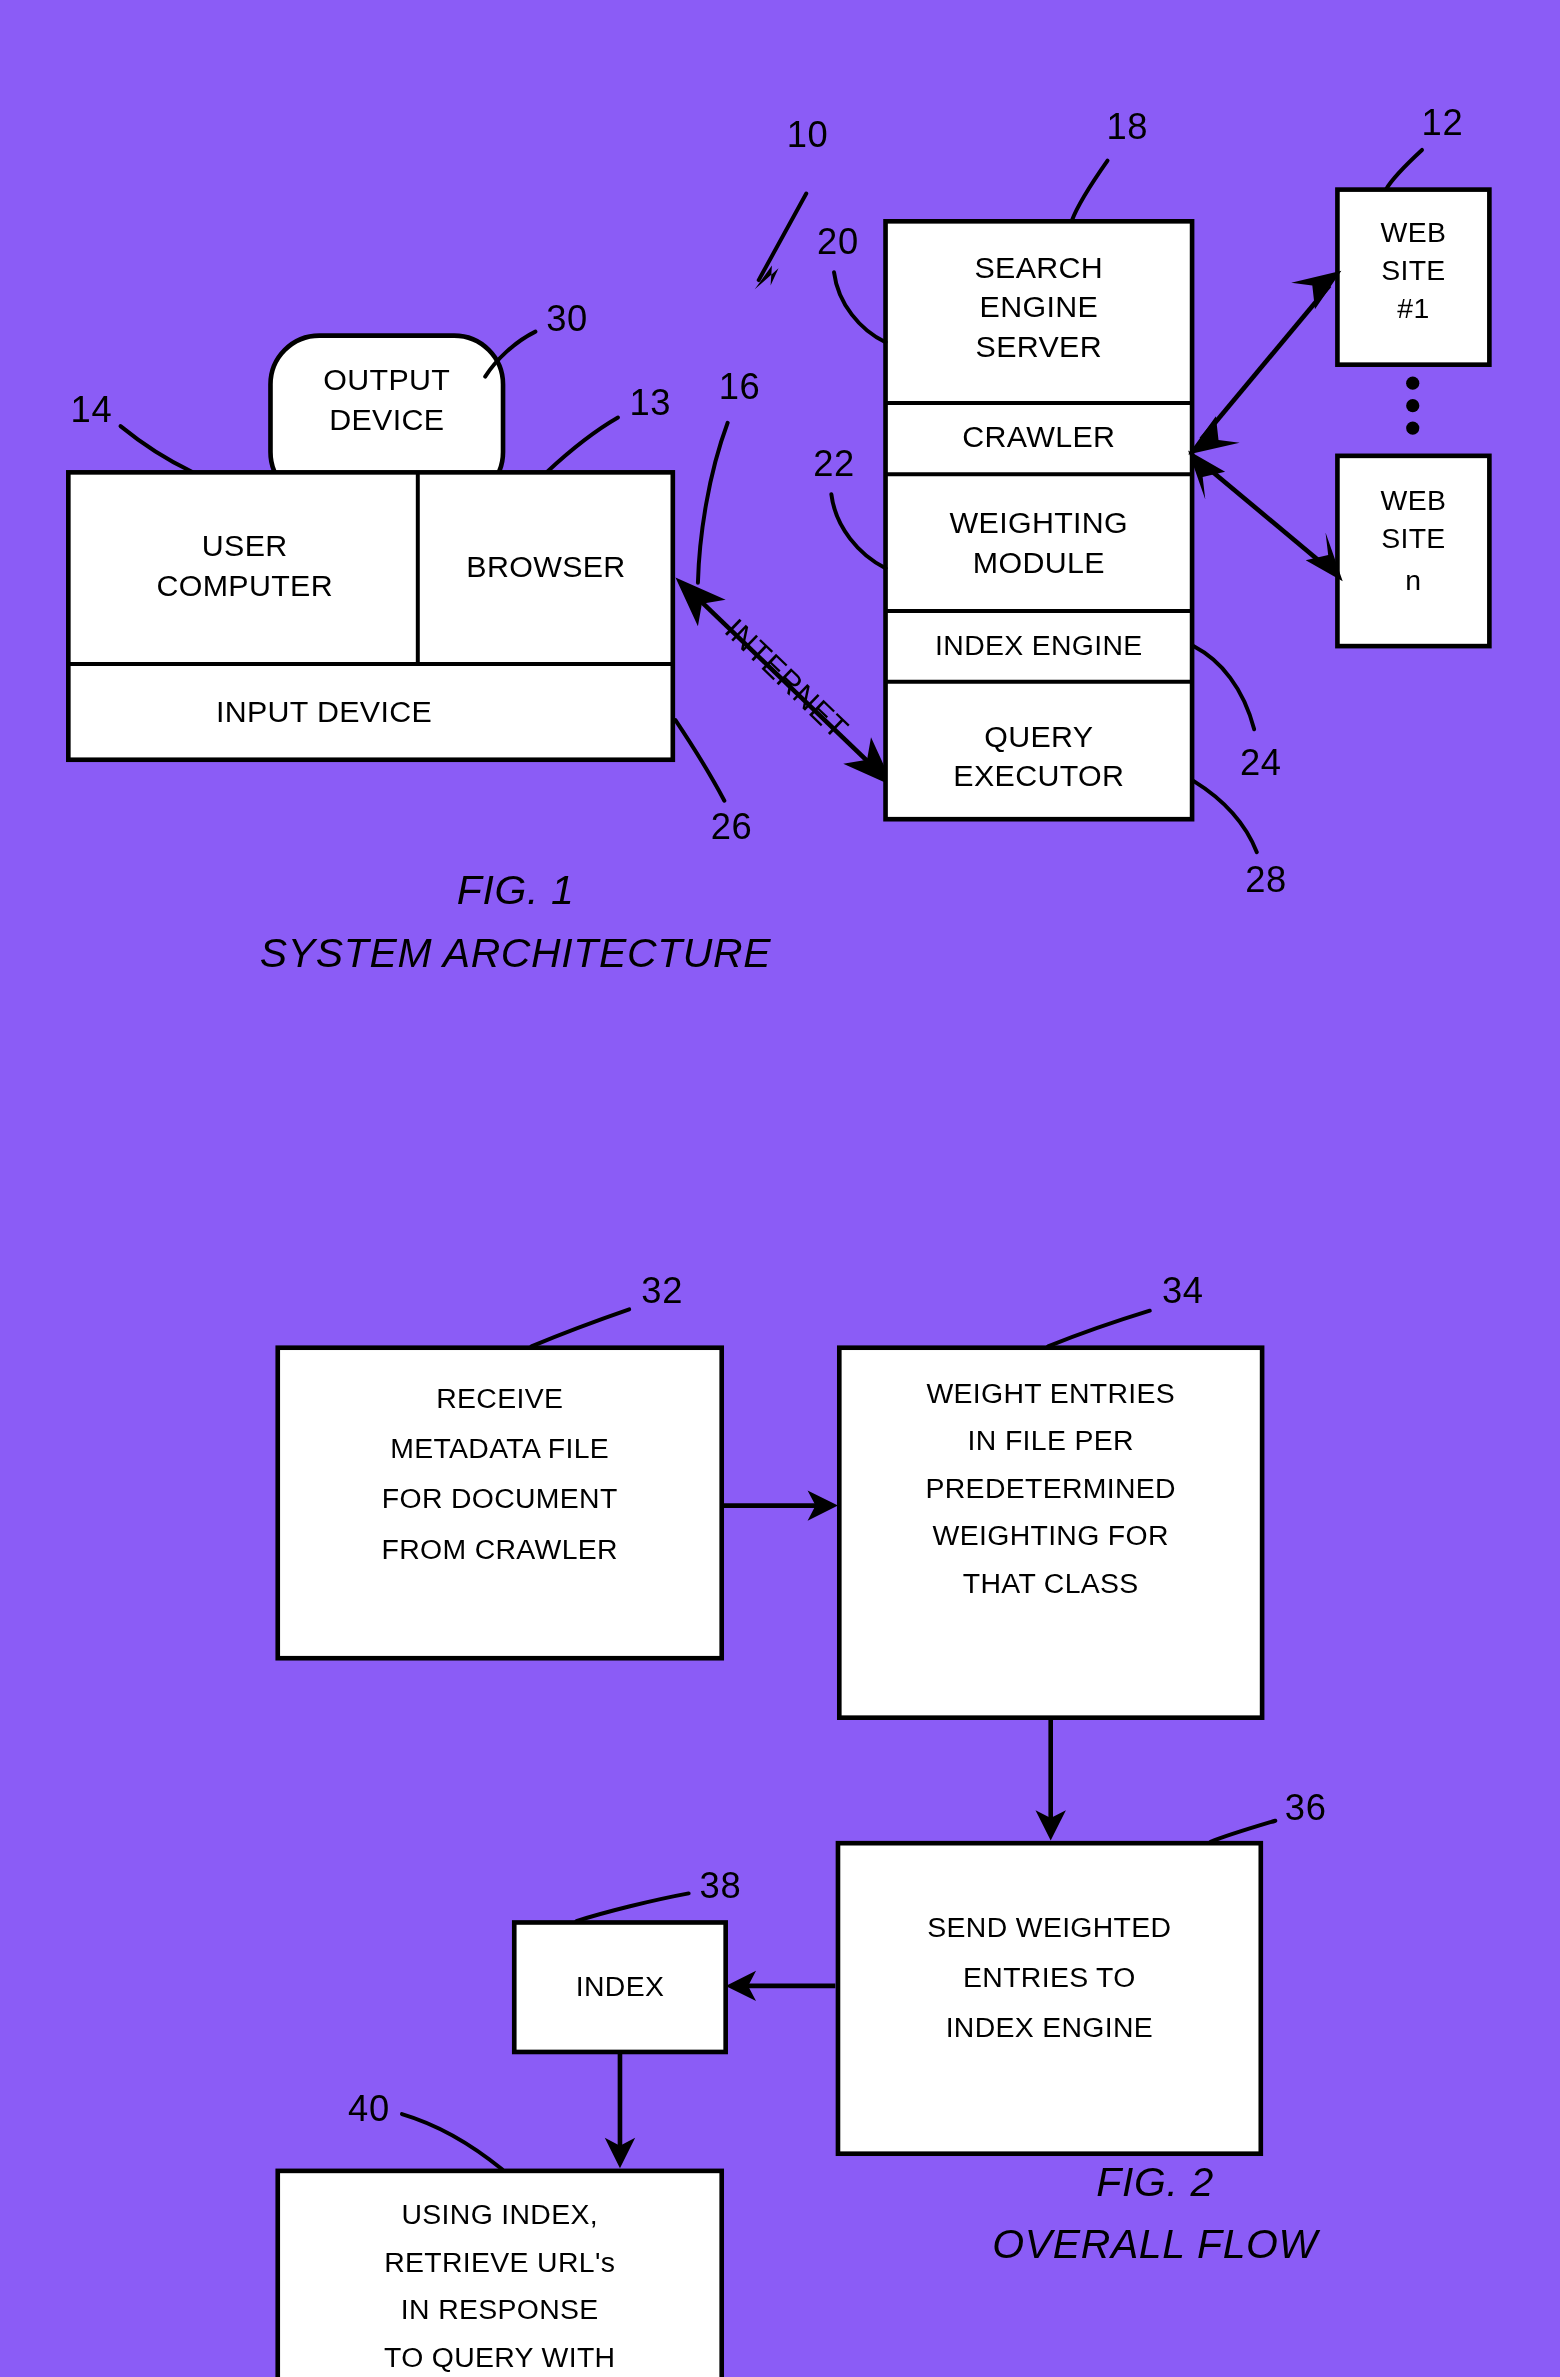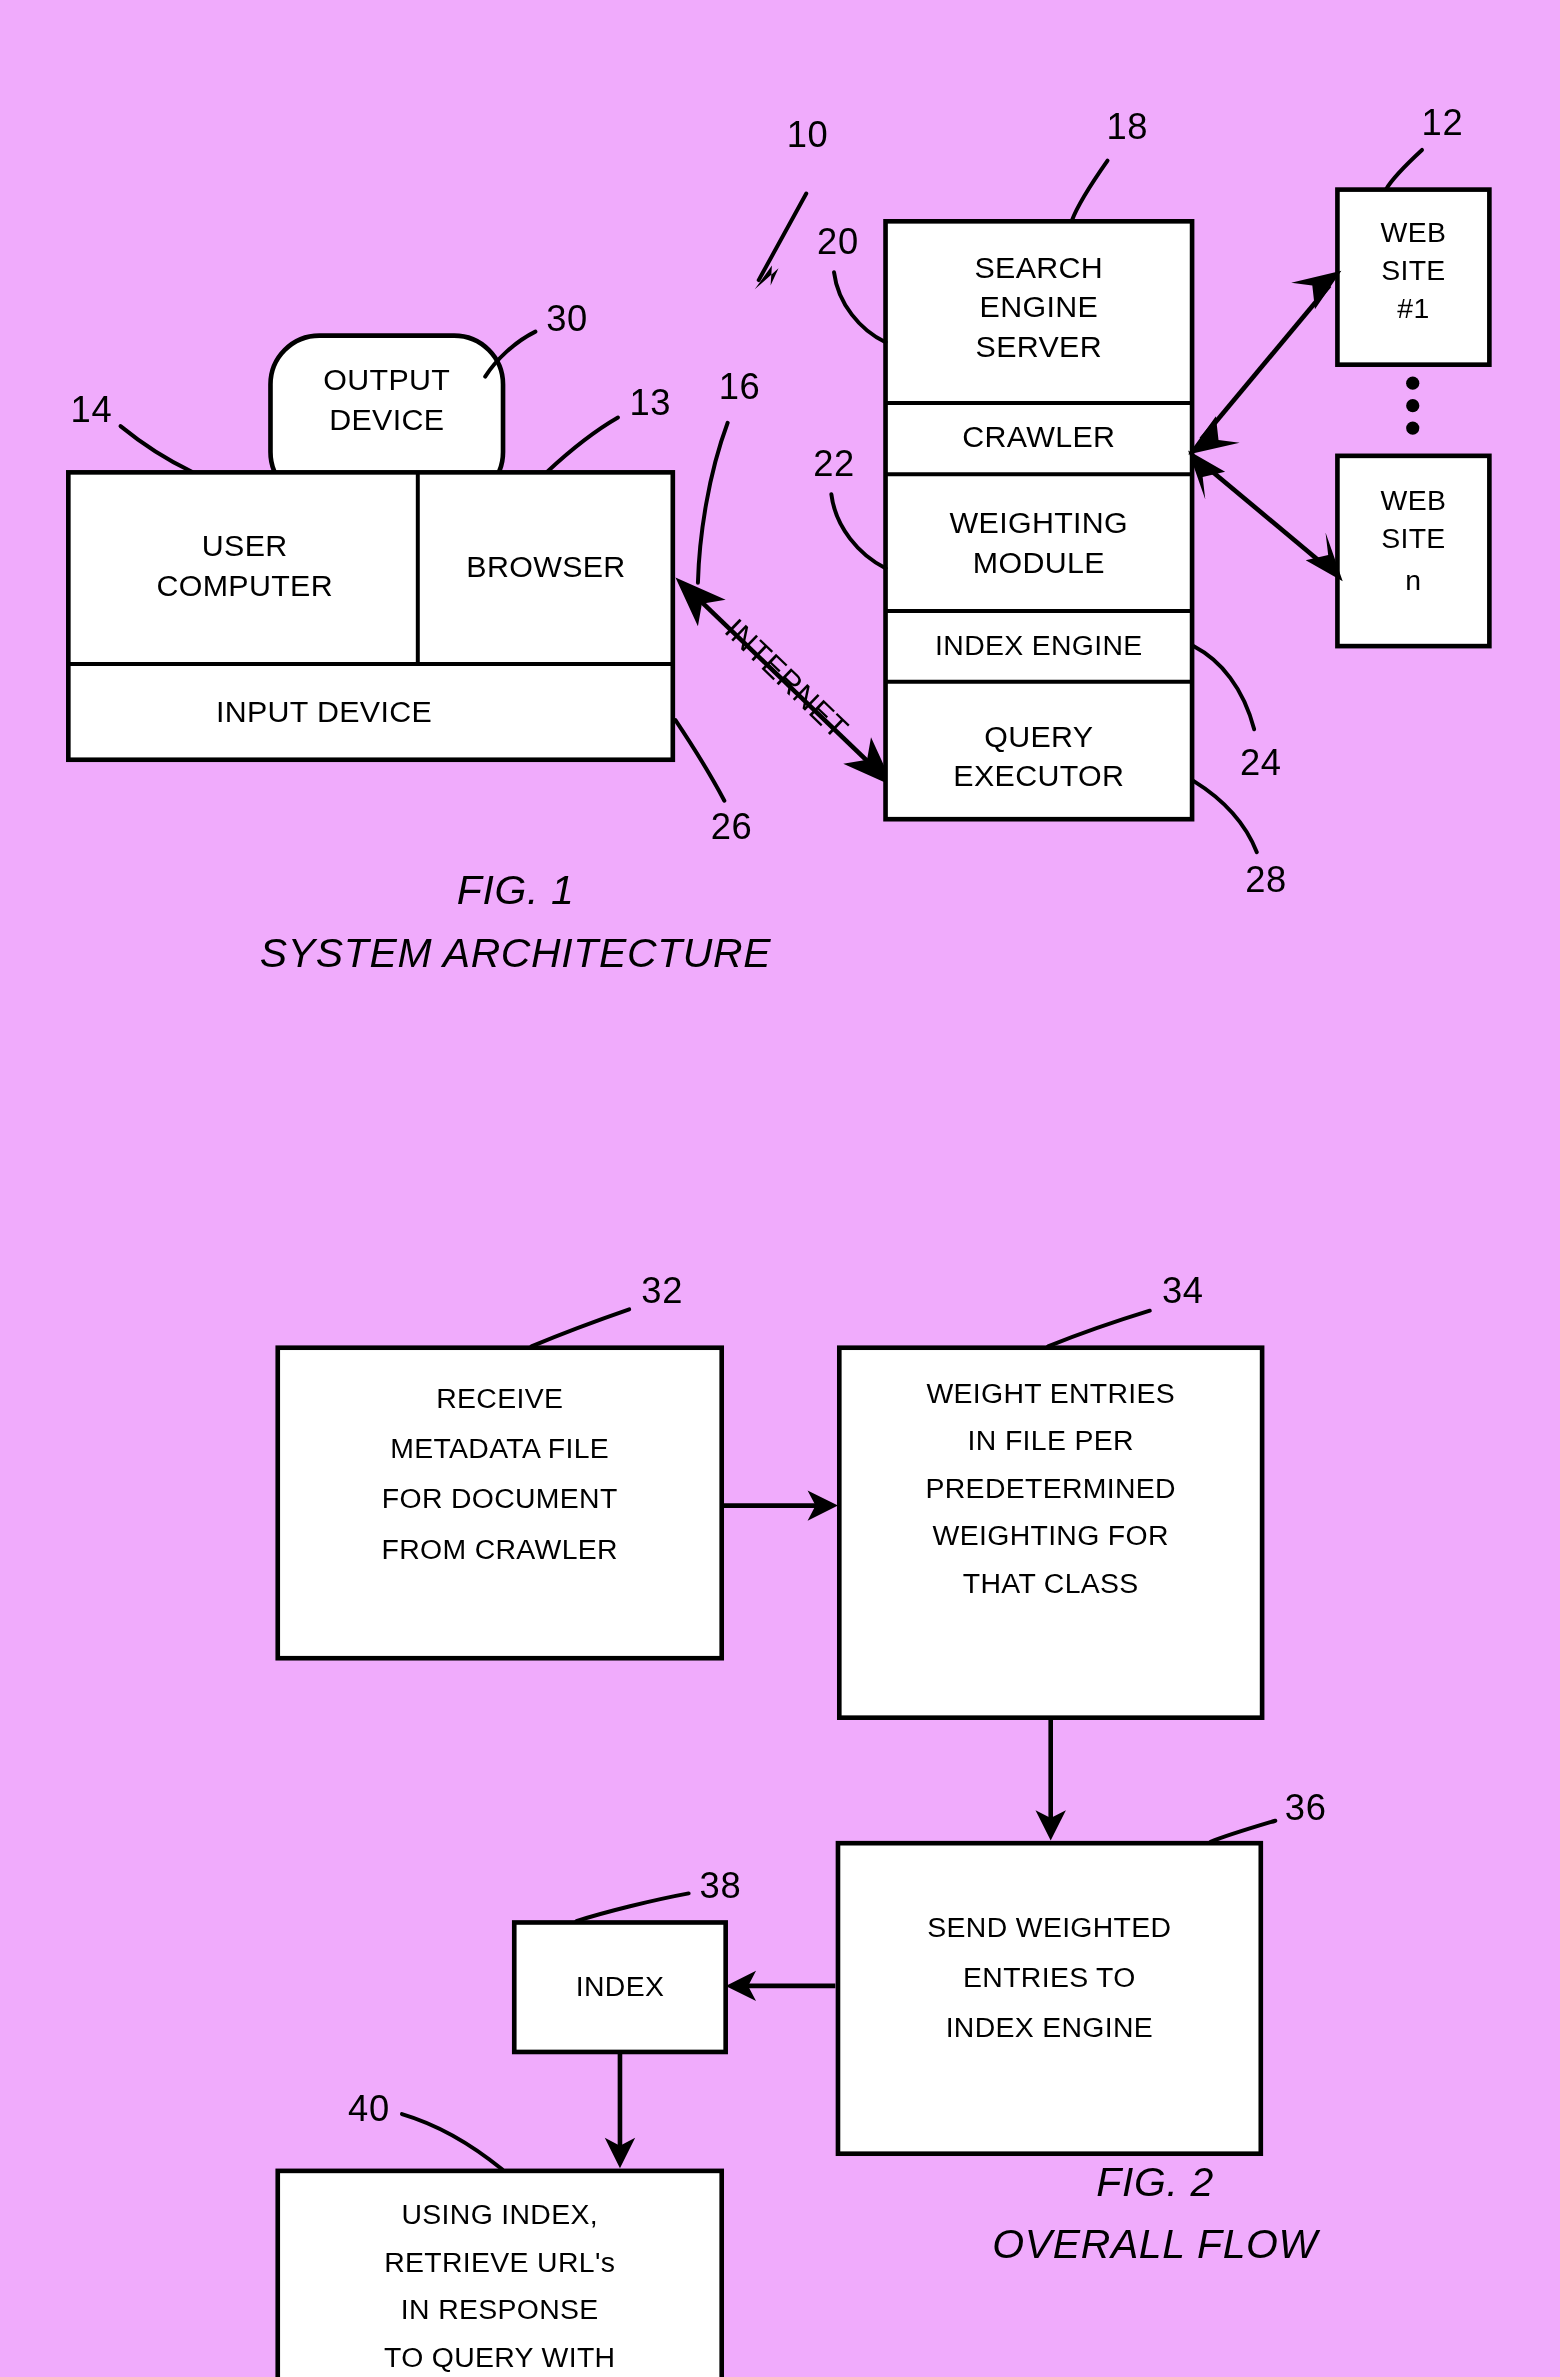--- a/index.html
+++ b/index.html
@@ -11,21 +11,21 @@
     width: 1561px;
     height: 2377px;
     font-family: "Liberation Sans", sans-serif;
     color: #000000;
     overflow: hidden;
   }
   #sheet {
     position: relative;
     width: 1561px;
     height: 2377px;
-    background: #f0abfc;
+    background: #8b5cf6;
   }
   svg.figure-canvas {
     position: absolute;
     left: 0;
     top: 0;
     width: 1561px;
     height: 2377px;
   }
   .box-outline {
     fill: #ffffff;

